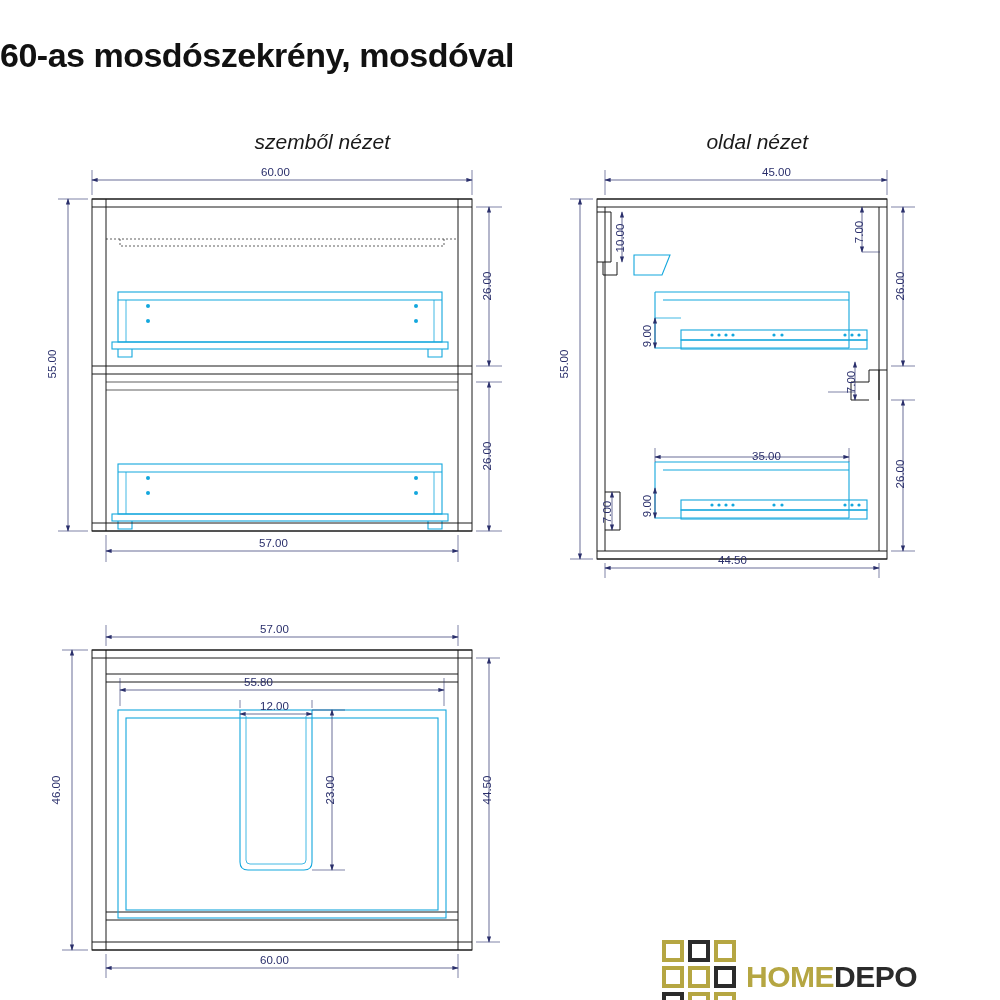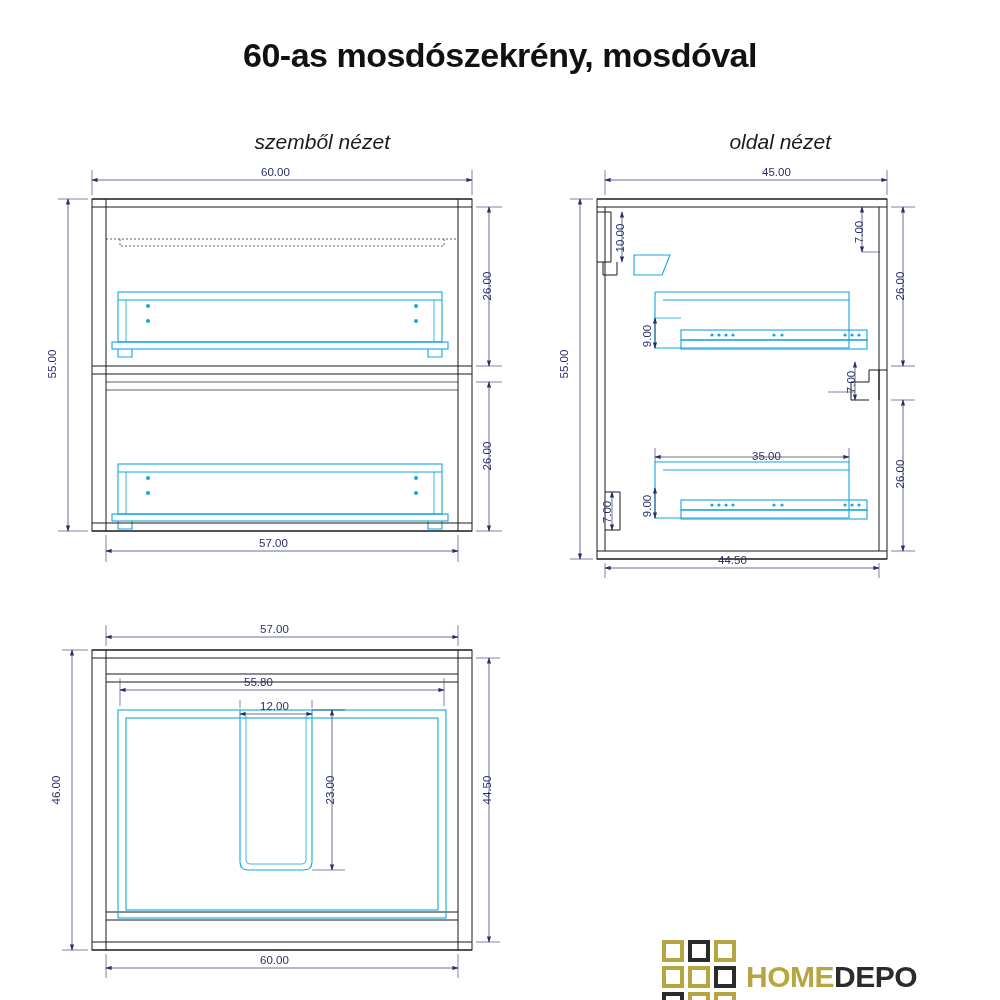--- a/index.html
+++ b/index.html
@@ -5,21 +5,21 @@
   html,body{margin:0;padding:0;}
   body{
     width:1000px;height:1000px;
     background:#ffffff;
     font-family:"Liberation Sans", sans-serif;
     position:relative;
     overflow:hidden;
   }
   .sheet{position:absolute;inset:0;}
   .title{
-    position:absolute;top:36px;left:0;width:1000px;text-align:center;
+    position:absolute;top:36px;left:0;width:1000px;
     font-size:34px;font-weight:bold;color:#111;letter-spacing:-0.5px;
   }
   .view-label{
     position:absolute;font-style:italic;font-size:21px;color:#1a1a1a;
     text-align:right;
   }
   .dimtext{
     position:absolute;font-size:11.5px;color:#2a2f6b;
     font-family:"Liberation Sans", sans-serif;white-space:nowrap;
   }
@@ -46,21 +46,21 @@
   .logo-text .gold{color:#b5a642;}
 </style>
 </head>
 <body>
 
 <div class="sheet">
 
   <div class="title">60-as mosdószekrény, mosdóval</div>
 
   <div class="view-label" style="left:190px;top:130px;width:200px;">szemből nézet</div>
-  <div class="view-label" style="left:631px;top:130px;width:200px;font-style:italic;">oldal nézet</div>
+  <div class="view-label" style="left:608px;top:130px;width:200px;font-style:italic;">oldal nézet</div>
 
   <svg xmlns="http://www.w3.org/2000/svg">
     <defs>
       <marker id="ar" markerWidth="9" markerHeight="9" refX="8" refY="3" orient="auto" markerUnits="strokeWidth">
         <path d="M0,0 L9,3 L0,6 z" fill="#2a2f6b"></path>
       </marker>
       <marker id="arS" markerWidth="9" markerHeight="9" refX="1" refY="3" orient="auto" markerUnits="strokeWidth">
         <path d="M9,0 L0,3 L9,6 z" fill="#2a2f6b"></path>
       </marker>
     </defs>

